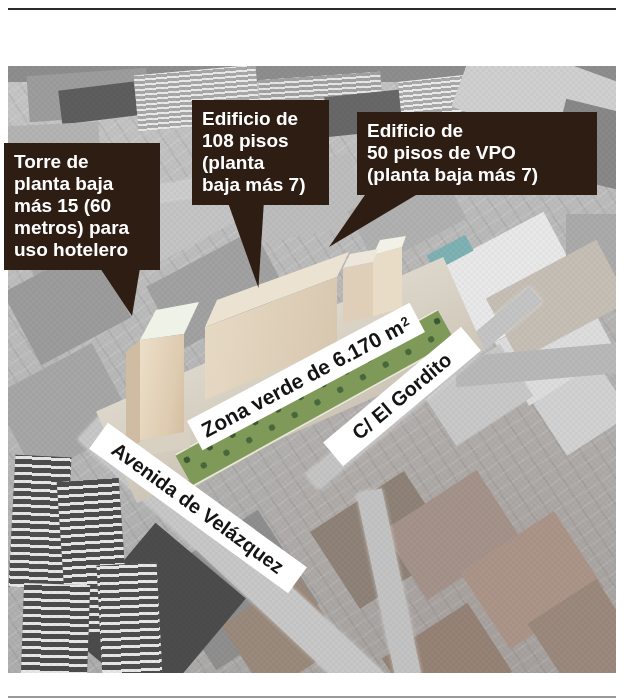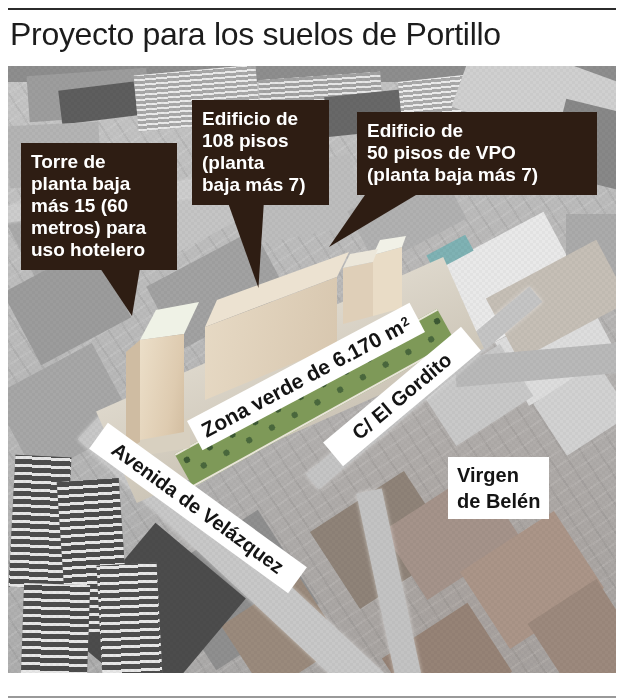--- a/index.html
+++ b/index.html
@@ -57,21 +57,21 @@
     clip-path:polygon(0 100%,21.2% 21.1%,100% 0,87.9% 57.9%);}
   #vpo-wing-front{left:335px;top:196px;width:30px;height:62px;background:#dfcfb8;
     clip-path:polygon(0 9.7%,100% 0,100% 87.1%,0 100%);}
   #vpo-wing-top{left:335px;top:183px;width:35px;height:19px;background:#ece7da;
     clip-path:polygon(0 100%,20% 26.3%,100% 0,85.7% 68.4%);}
 
   
   .callout{position:absolute;background:#2e1d13;color:#fff;font-weight:700;
     font-size:19px;line-height:1.16;padding:8px 8px 9px 10px;white-space:pre-line;z-index:30;}
   .tail{position:absolute;background:#2e1d13;z-index:29;}
-  #callout-hotel{left:21px;top:143px;width:138px;}
+  #callout-hotel{left:4px;top:143px;width:138px;}
   #tail-hotel{left:100px;top:268px;width:40px;height:48px;clip-path:polygon(0 0,100% 0,80% 100%);}
   #callout-108{left:192px;top:100px;width:119px;}
   #tail-108{left:227px;top:200px;width:37px;height:88px;clip-path:polygon(0 0,100% 0,85% 100%);}
   #callout-vpo{left:357px;top:112px;width:222px;}
   #tail-vpo{left:329px;top:192px;width:92px;height:55px;clip-path:polygon(41.3% 0,100% 0,0 100%);}
 
   .slabel{position:absolute;background:#fff;color:#141414;font-weight:700;font-size:20px;
     display:flex;align-items:center;justify-content:center;z-index:20;white-space:nowrap;}
   #label-zona{left:180px;top:360px;width:252px;height:33px;transform:rotate(-28deg);font-size:21px;}
   #label-zona sup{font-size:13px;margin-left:1px;transform:translateY(-2px);}
@@ -79,21 +79,20 @@
   #label-avenida{left:75px;top:492px;width:246px;height:32px;transform:rotate(36deg);}
   #label-virgen{position:absolute;left:448px;top:457px;background:#fff;color:#141414;
     font-weight:700;font-size:20px;line-height:1.3;padding:5px 9px;white-space:pre-line;z-index:20;}
 </style>
 </head>
 <body>
 
 <div id="wrap">
 
   <div id="rule-top" class="rule"></div>
-  <div id="title">Proyecto para los suelos de Portillo</div>
 
   <div id="photo">
     <div id="photo-blocks">
         <div class="blk" style="left: 0px; top: 0px; width: 608px; height: 16px; transform: rotate(0deg); background-color: rgb(142, 142, 142);"></div>
         <div class="blk" style="left: 20px; top: 6px; width: 120px; height: 46px; transform: rotate(-4deg); background-color: rgb(157, 157, 157);"></div>
         <div class="blk" style="left: 52px; top: 20px; width: 76px; height: 34px; transform: rotate(-7deg); background-color: rgb(94, 94, 94);"></div>
         <div class="blk ribs" style="left: 128px; top: 4px; width: 122px; height: 56px; transform: rotate(-5deg); background-color: rgb(211, 211, 211);"></div>
         <div class="blk ribs" style="left: 252px; top: 10px; width: 122px; height: 50px; transform: rotate(-4deg); background-color: rgb(202, 202, 202);"></div>
         <div class="blk" style="left: 318px; top: 26px; width: 100px; height: 40px; transform: rotate(-6deg); background-color: rgb(104, 104, 104);"></div>
         <div class="blk ribs" style="left: 392px; top: 10px; width: 112px; height: 46px; transform: rotate(-6deg); background-color: rgb(214, 214, 214);"></div>
@@ -165,17 +164,15 @@
 50 pisos de VPO
 (planta baja más 7)</div>
   <div class="tail" id="tail-vpo"></div>
 
   <div class="slabel" id="label-zona">
     <span>Zona verde de 6.170 m</span>
       <sup>2</sup>
   </div>
   <div class="slabel" id="label-gordito">C/ El Gordito</div>
   <div class="slabel" id="label-avenida">Avenida de Velázquez</div>
-  <div id="label-virgen">Virgen
-de Belén</div>
 
   <div id="rule-bottom" class="rule"></div>
 </div>
 
 </body></html>

